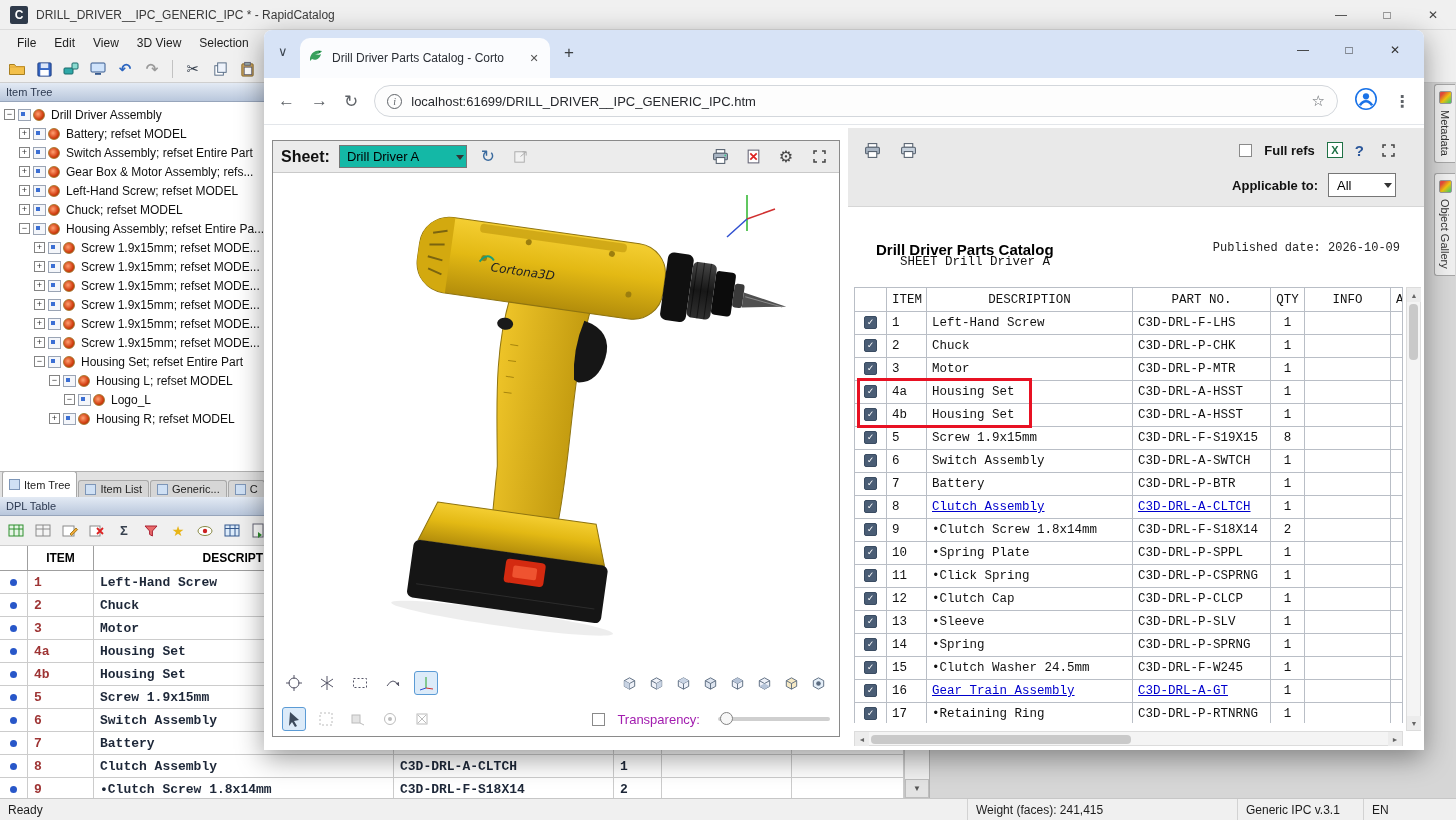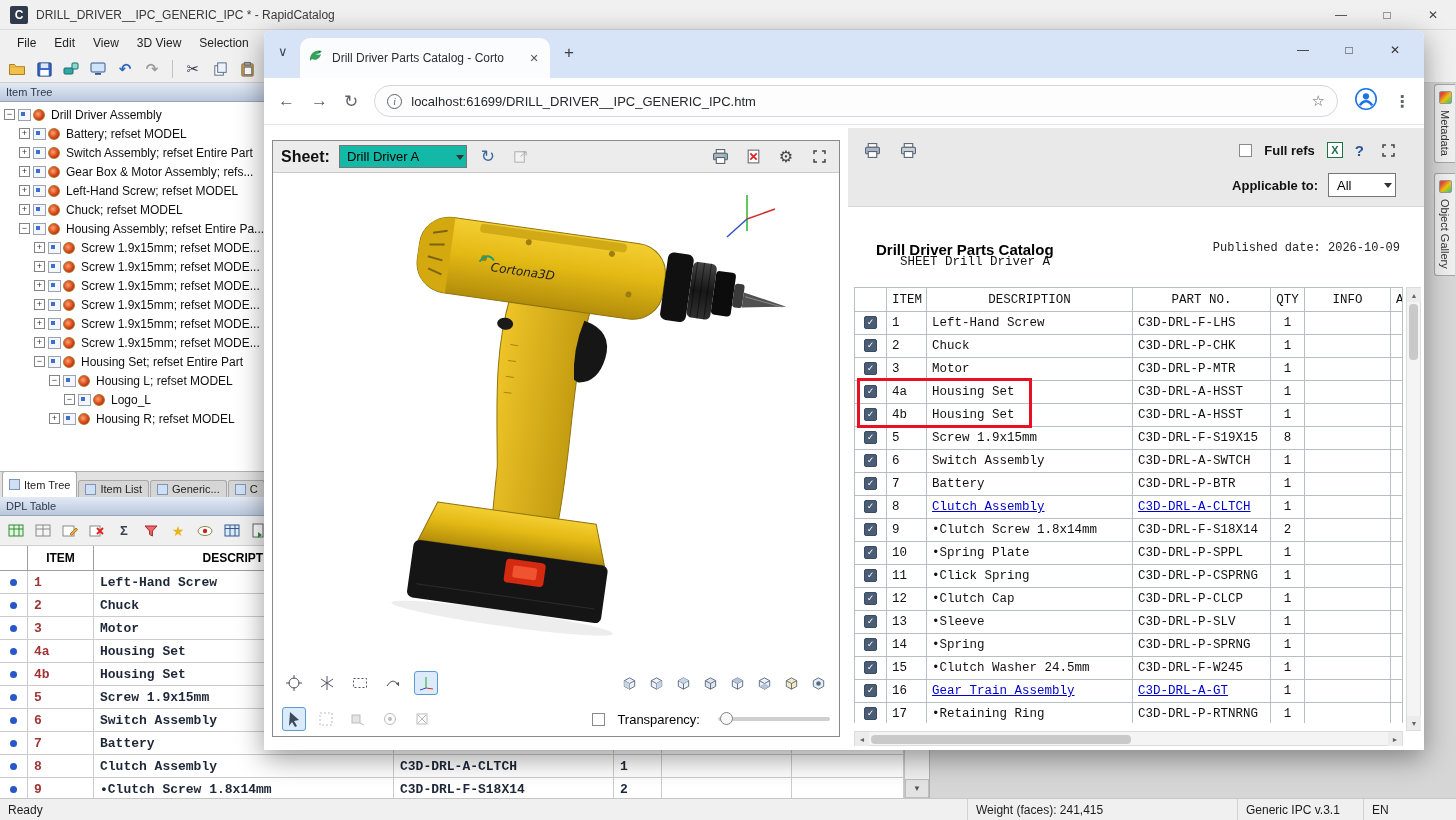--- a/index.html
+++ b/index.html
@@ -94,21 +94,21 @@
 #sheet-select .sv{flex:1;white-space:nowrap;overflow:hidden}
 .sel-caret{border:4px solid transparent;border-top:5px solid #333;margin-top:5px;flex:none}
 .v-right{margin-left:auto;display:flex;gap:9px;align-items:center}
 #v-canvas{position:absolute;top:32px;left:0;right:0;height:493px;background:#fff;overflow:hidden}
 #v-tools1{position:absolute;top:525px;left:0;right:0;height:34px;display:flex;align-items:center;padding:0 9px;gap:9px}
 #v-tools2{position:absolute;top:559px;left:0;right:0;height:38px;display:flex;align-items:center;padding:0 9px;gap:8px}
 .v-ico{width:24px;height:24px;display:flex;align-items:center;justify-content:center;color:#556;flex:none}
 .v-ico.sel{border:1px solid #5b9bd5;background:#dcebf9;border-radius:3px}
 .cubes{margin-left:auto;display:flex;gap:3px}
 .cb-sm{width:13px;height:13px;border:1px solid #8a8a8a;background:#fff;flex:none}
-.tr-label{font-size:13px;color:#000000;margin-left:4px}
+.tr-label{font-size:13px;color:#a21caf;margin-left:4px}
 .slider-track{width:118px;height:4px;background:#cfcfcf;border-radius:2px;position:relative;margin-left:10px}
 .slider-knob{position:absolute;left:2px;top:-5px;width:13px;height:13px;border-radius:50%;background:#f7f7f7;border:1px solid #828282}
 
 
 #catalog{position:absolute;left:584px;top:0;width:576px;height:625px;background:#fff}
 #c-toolbar{position:absolute;left:0;top:3px;right:0;height:79px;background:#e9e9e9;border-bottom:1px solid #d6d6d6}
 .c-tb-row1{display:flex;align-items:center;padding:10px 24px 0 12px;gap:12px}
 .c-tb-row2{display:flex;align-items:center;justify-content:flex-end;margin-top:11px;padding-right:28px;gap:10px}
 .c-spacer{flex:1}
 .bold-lbl{font-weight:bold;font-size:13px;color:#111}

